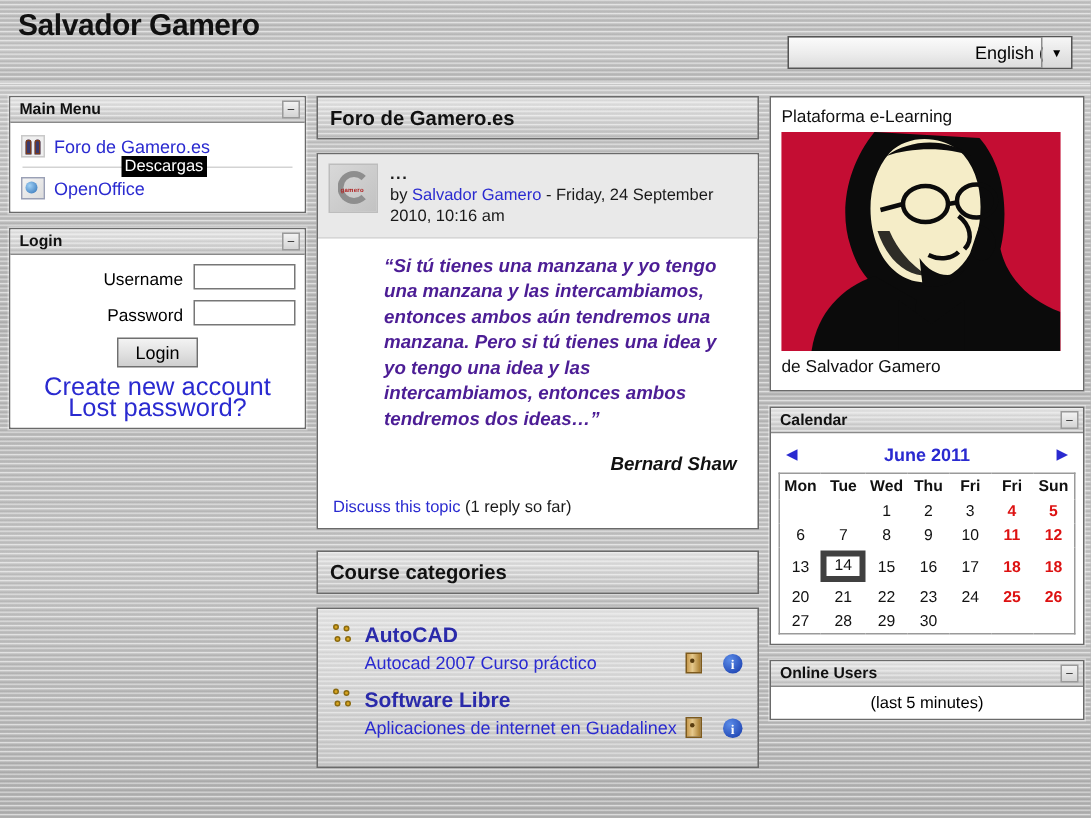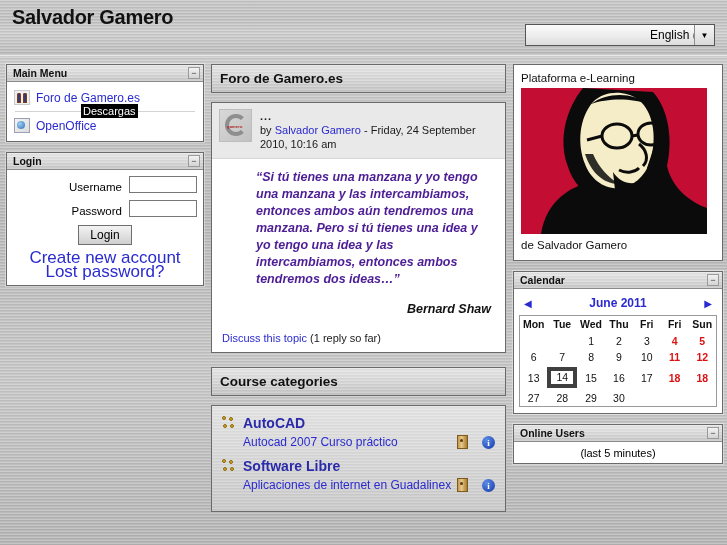--- a/index.html
+++ b/index.html
@@ -558,20 +558,29 @@
               <tr>
                 <td>13</td>
                 <td class=" today"><span>14</span></td>
                 <td>15</td>
                 <td>16</td>
                 <td>17</td>
                 <td class="we">18</td>
                 <td class="we">18</td>
               </tr>
               <tr>
+                <td>20</td>
+                <td>21</td>
+                <td>22</td>
+                <td>23</td>
+                <td>24</td>
+                <td class="we">25</td>
+                <td class="we">26</td>
+              </tr>
+              <tr>
                 <td>27</td>
                 <td>28</td>
                 <td>29</td>
                 <td>30</td>
                 <td></td>
                 <td></td>
                 <td></td>
               </tr>
             </tbody>
         </table>

